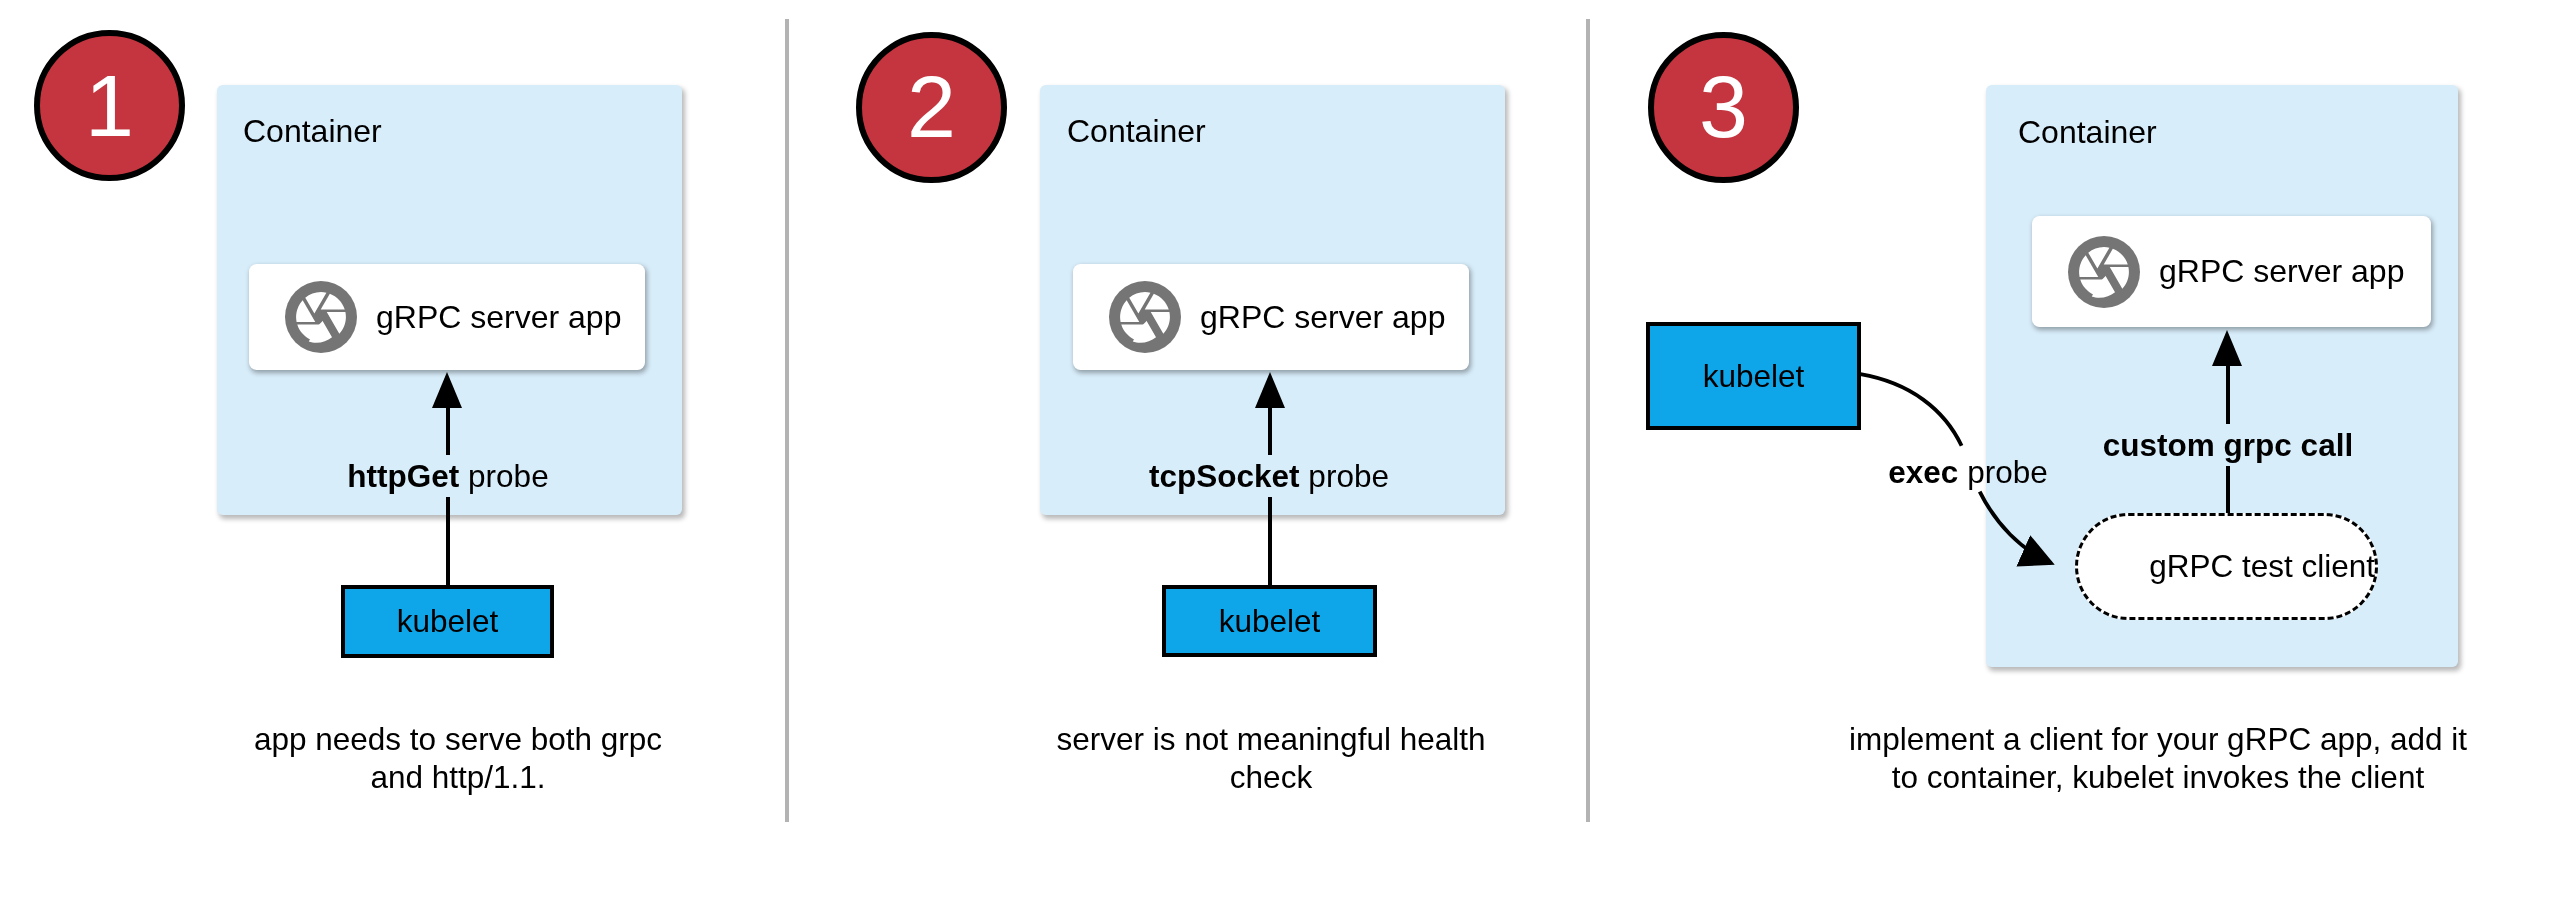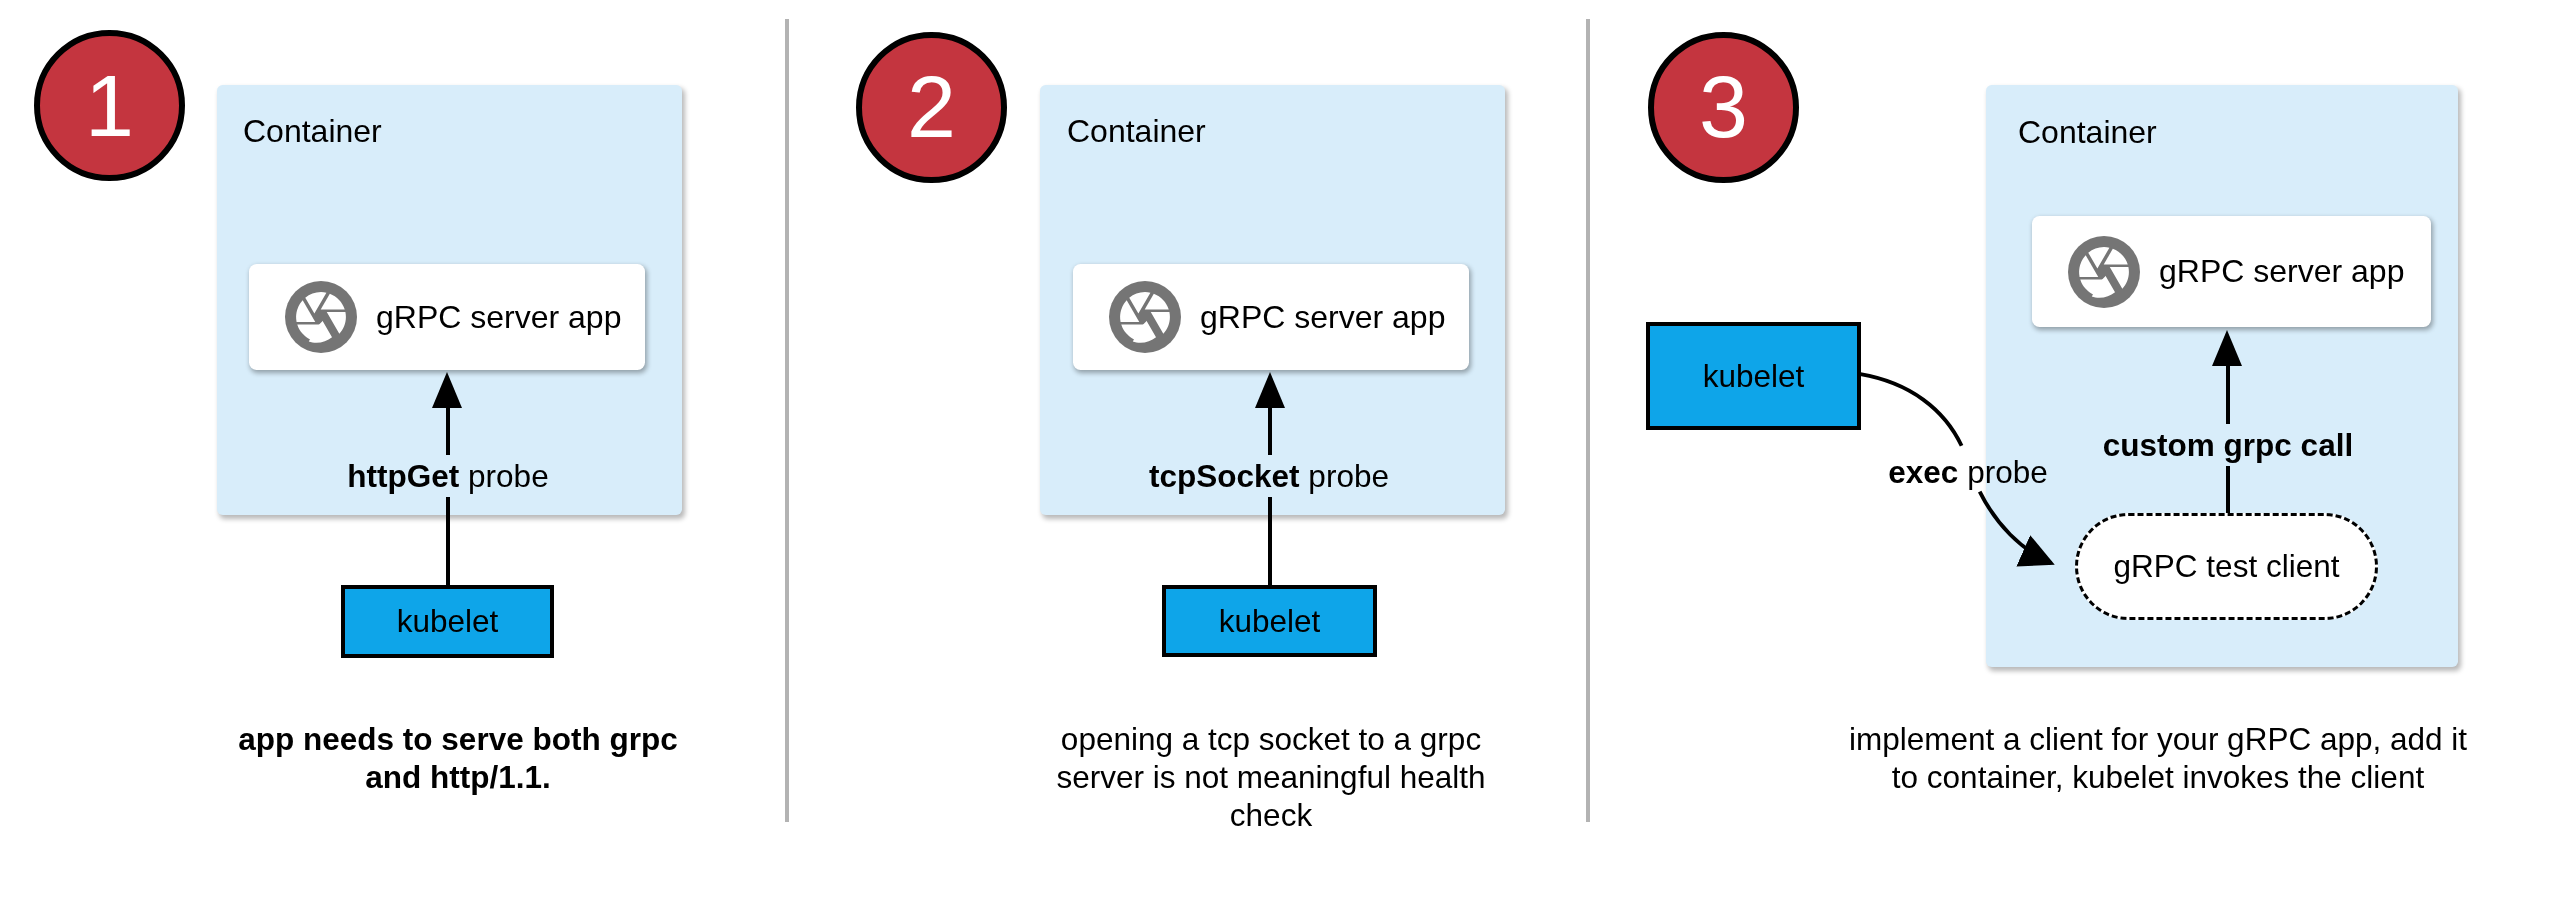--- a/index.html
+++ b/index.html
@@ -47,21 +47,21 @@
     border-left:15.3px solid transparent;border-right:15.3px solid transparent;
     border-bottom:36px solid var(--edge-color);
   }
   .edge-label{
     position:absolute;transform:translateX(-50%);font-size:31.5px;line-height:34px;
     white-space:nowrap;
   }
   .edge-label.on-blue{background:var(--container-fill);padding:3.8px 7.6px;}
   .pill{
     position:absolute;background:#fff;border:3.8px dashed #000;border-radius:57px;
-    box-sizing:border-box;display:flex;align-items:center;justify-content:center;
+    box-sizing:border-box;display:flex;align-items:center;justify-content:flex-end;
     font-size:31.5px;white-space:nowrap;
   }
   .caption{
     position:absolute;transform:translateX(-50%);
     font-size:31.5px;line-height:38px;text-align:center;
   }
   .caption span{display:block;white-space:nowrap;}
   .divider{position:absolute;width:3.8px;background:var(--divider-color);}
   .curve-svg{position:absolute;left:0;top:0;width:2576px;height:923px;pointer-events:none;}
 </style>
@@ -95,21 +95,21 @@
   </div>
 
   <div class="arrow-up" style="left:432px;top:372px;"></div>
   <div class="vline" style="left:446px;top:405px;height:180px;"></div>
   <div class="edge-label on-blue" style="left:448px;top:455px;"><b>httpGet</b><span> probe</span></div>
 
   <div class="kubelet-box" style="left:341px;top:585px;width:213px;height:73px;">
     <span>kubelet</span>
   </div>
 
-  <div class="caption" style="left:458px;top:720px;font-weight:bold;">
+  <div class="caption" style="left:458px;top:720px;">
     <span>app needs to serve both grpc</span>
     <span>and http/1.1.</span>
   </div>
 
   <div class="divider" style="left:785px;top:19px;height:803px;"></div>
 
   <div class="step-circle" style="left:856px;top:31.5px;">
     <span>2</span>
   </div>
 
@@ -135,21 +135,20 @@
 
   <div class="arrow-up" style="left:1255px;top:372px;"></div>
   <div class="vline" style="left:1268px;top:405px;height:180px;"></div>
   <div class="edge-label on-blue" style="left:1269px;top:455px;"><b>tcpSocket</b><span> probe</span></div>
 
   <div class="kubelet-box" style="left:1162px;top:585px;width:215px;height:72px;">
     <span>kubelet</span>
   </div>
 
   <div class="caption" style="left:1271px;top:720px;">
-    <span>opening a tcp socket to a grpc</span>
     <span>server is not meaningful health</span>
     <span>check</span>
   </div>
 
   <div class="divider" style="left:1586px;top:19px;height:803px;"></div>
 
   <div class="step-circle" style="left:1648px;top:31.5px;">
     <span>3</span>
   </div>
 

